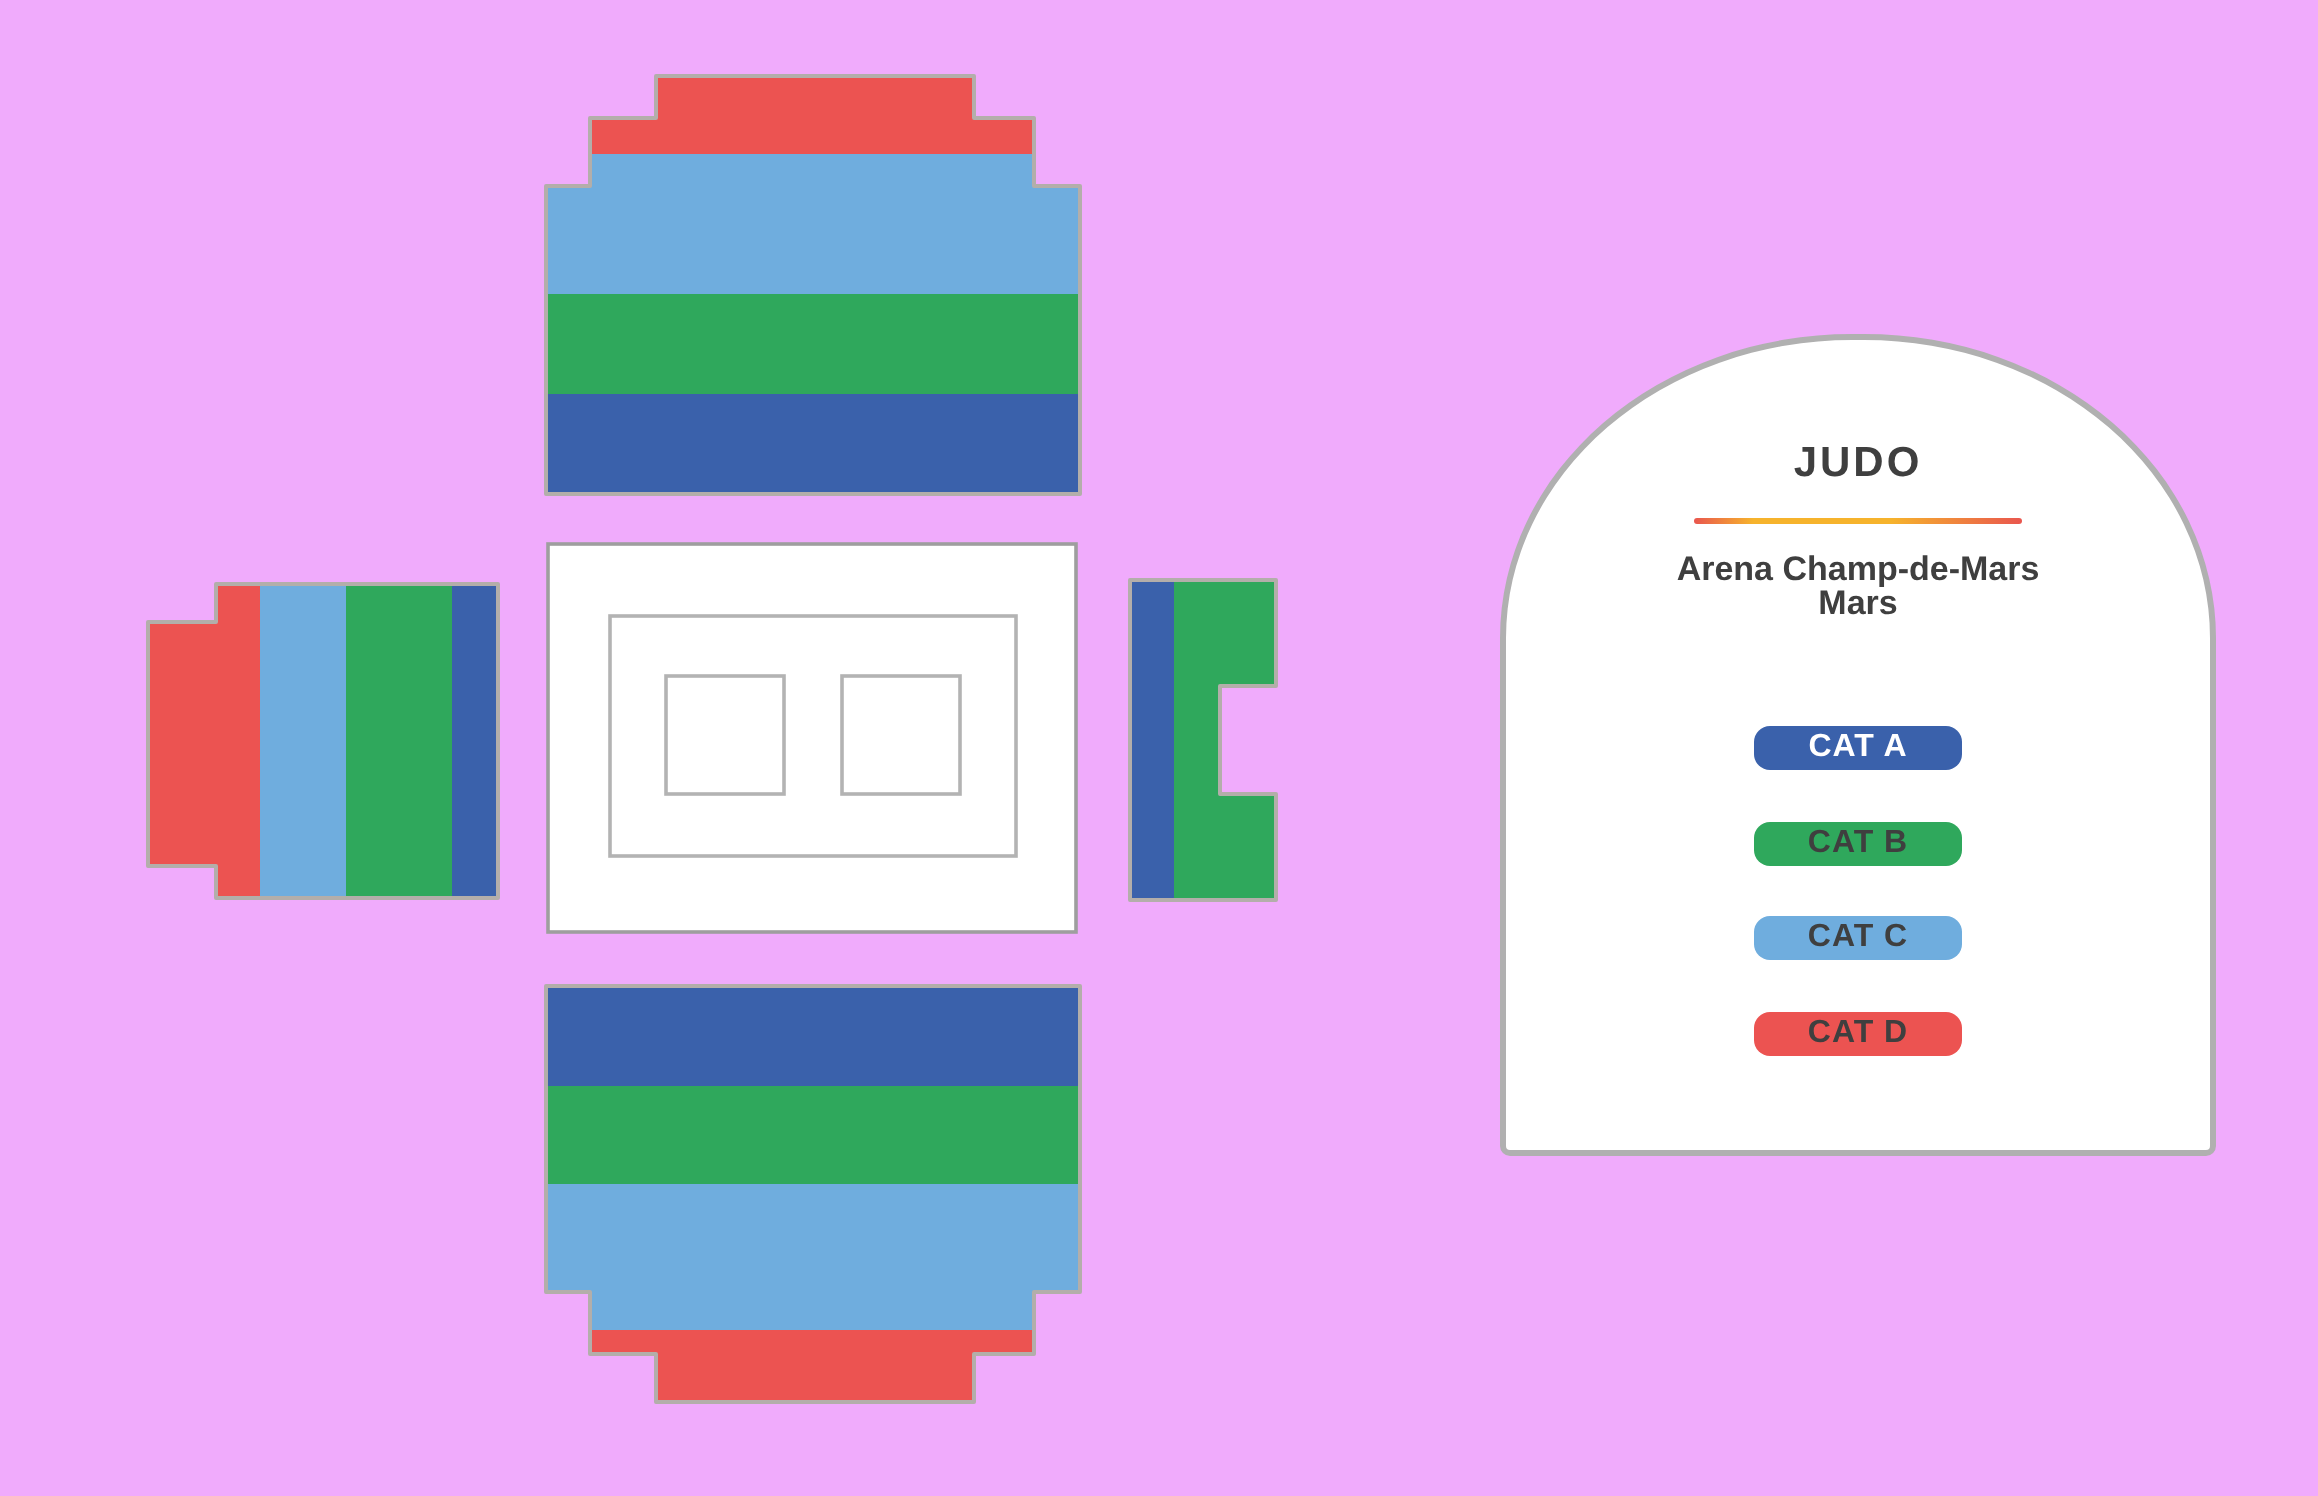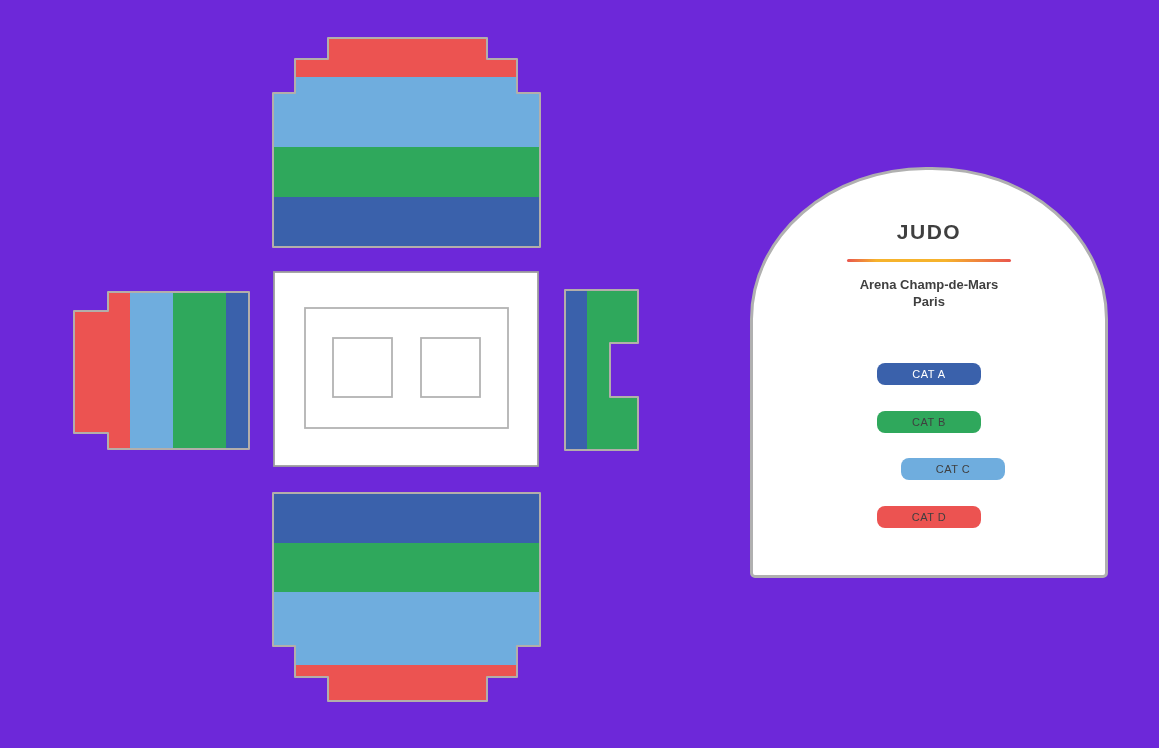--- a/index.html
+++ b/index.html
@@ -1,20 +1,20 @@
 <!DOCTYPE html>
 <html><head>
 <meta charset="utf-8">
 <style>
   html, body { margin: 0; padding: 0; background: #ffffff; }
   .stage {
     position: relative;
     width: 1159px;
     height: 748px;
-    background: #6d28d9;
+    background: #f0abfc;
     overflow: hidden;
     font-family: "Liberation Sans", sans-serif;
   }
   .seating-map-svg {
     position: absolute;
     left: 0; top: 0;
   }
   
   .venue-panel {
     position: absolute;
@@ -45,35 +45,35 @@
     width: 164px;
     height: 3px;
     border-radius: 2px;
   }
   .venue-lines {
     position: absolute;
     top: 106px;
     left: 0;
     width: 100%;
     text-align: center;
-    font-size: 13px;
+    font-size: 17px;
     font-weight: bold;
     line-height: 17px;
     color: #3f3f3f;
   }
   .legend-badge {
     position: absolute;
     left: 124px;
     width: 104px;
     height: 22px;
     border-radius: 8px;
     text-align: center;
     line-height: 22px;
-    font-size: 11px;
-    font-weight: normal;
+    font-size: 16px;
+    font-weight: bold;
     letter-spacing: 0.5px;
     cursor: pointer;
   }
   .badge-a { top: 193px; }
   .badge-b { top: 241px; }
   .badge-c { top: 288px; }
   .badge-d { top: 336px; text-align: center; }
 </style>
 </head>
 <body>
@@ -140,22 +140,22 @@
       <rect x="333" y="338" width="59" height="59" fill="none" stroke-width="1.8" stroke="#b3b3b3"></rect>
       <rect x="421" y="338" width="59" height="59" fill="none" stroke-width="1.8" stroke="#b3b3b3"></rect>
     </g>
   </svg>
 
   <div class="venue-panel">
     <div class="panel-title">JUDO</div>
     <div class="gradient-divider" style="background: linear-gradient(90deg, rgb(233, 86, 78) 0%, rgb(246, 179, 44) 18%, rgb(246, 179, 44) 60%, rgb(233, 86, 78) 100%);"></div>
     <div class="venue-lines">
       <div>Arena Champ-de-Mars</div>
-      <div>Paris</div>
+      <div>Mars</div>
     </div>
 
     <div class="legend-badge badge-a" style="background-color: rgb(58, 97, 171); color: rgb(255, 255, 255);">CAT A</div>
     <div class="legend-badge badge-b" style="background-color: rgb(47, 168, 92); color: rgb(63, 63, 63);">CAT B</div>
-    <div class="legend-badge badge-c" style="background-color: rgb(111, 173, 222); color: rgb(63, 63, 63); margin-left: 24px;">CAT C</div>
+    <div class="legend-badge badge-c" style="background-color: rgb(111, 173, 222); color: rgb(63, 63, 63);">CAT C</div>
     <div class="legend-badge badge-d" style="background-color: rgb(236, 83, 81); color: rgb(63, 63, 63);">CAT D</div>
   </div>
 
 </div>
 
 </body></html>

